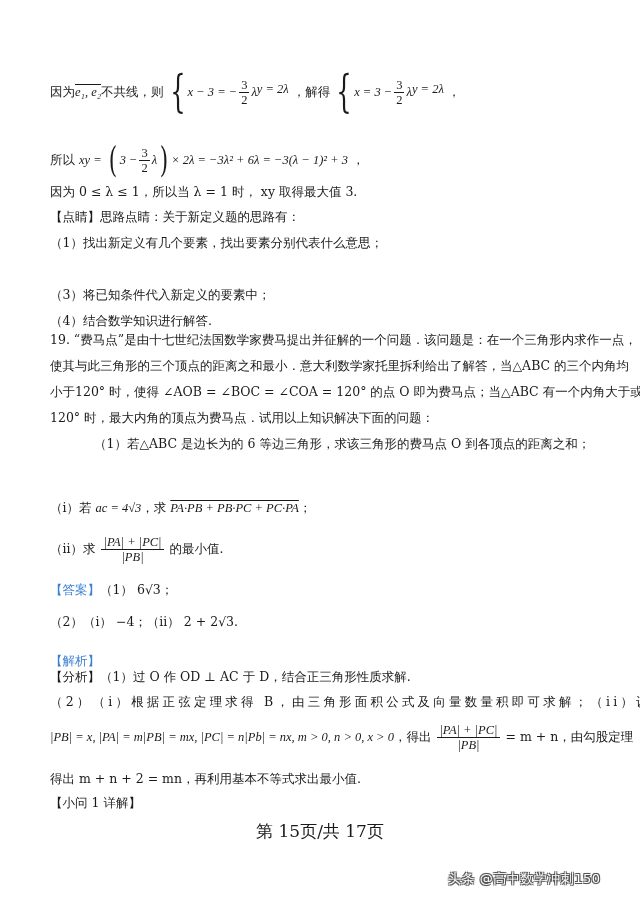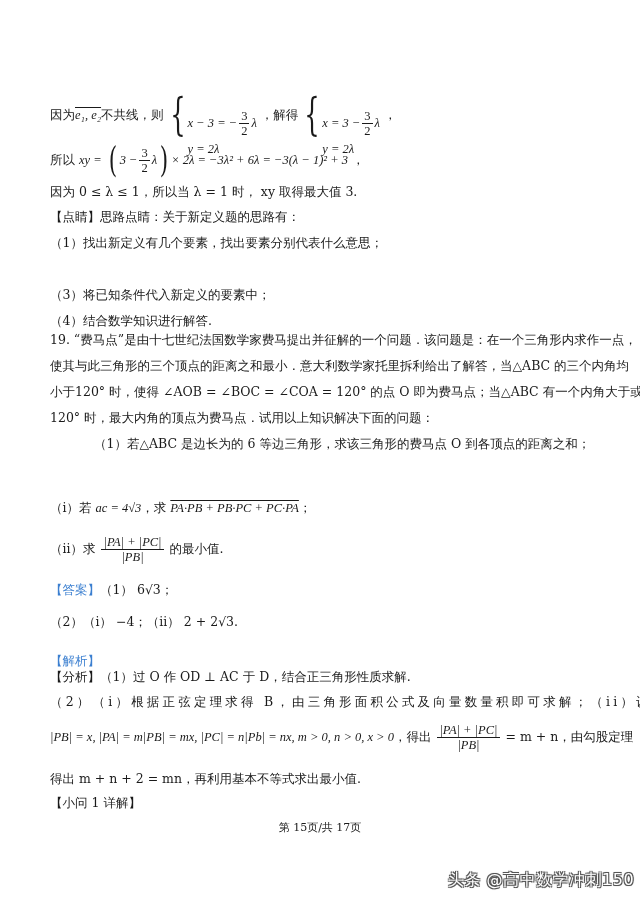--- a/index.html
+++ b/index.html
@@ -11,26 +11,26 @@
     .page { position: absolute; left: 0; top: 0; width: 640px; height: 905px; }
     .line { position: absolute; left: 50px; white-space: nowrap; line-height: 18px; }
     .m { font-family: "Liberation Serif", "DejaVu Serif", serif; font-style: italic; }
     .mr { font-family: "Liberation Serif", "DejaVu Serif", serif; font-style: normal; }
     .blue { color: #3b7fd0; margin-top: 10px; }
     .frac { display: inline-flex; flex-direction: column; align-items: center; vertical-align: middle; margin: 0 2px; line-height: 14px; }
     .frac .num { border-bottom: 1px solid #1a1a1a; padding: 0 2px; }
     .frac .den { padding: 0 2px; }
     .brace-sys { display: inline-flex; align-items: center; vertical-align: middle; }
     .brace { font-size: 44px; line-height: 44px; font-family: "DejaVu Serif", serif; transform: scaleX(0.55); display: inline-block; margin: 0 -4px; }
-    .sys { display: inline-flex; flex-direction: column; line-height: 22px; margin-top: 39px; }
+    .sys { display: inline-flex; flex-direction: row; line-height: 22px; }
     .vec { text-decoration: overline; }
     .bigparen { font-size: 36px; line-height: 36px; vertical-align: middle; font-family: "DejaVu Serif", serif; transform: scaleX(0.6); display: inline-block; }
     .spaced { letter-spacing: 3.2px; }
-    .footer { position: absolute; top: 820px; left: 0; width: 640px; text-align: center; font-size: 11px; }
-    .watermark { position: absolute; top: 870px; left: 448px; font-family: "DejaVu Sans", "Liberation Sans", sans-serif; font-size: 16px; color: #ffffff;
+    .footer { position: absolute; top: 820px; left: 0; width: 640px; text-align: center; font-size: 17px; }
+    .watermark { position: absolute; top: 870px; left: 448px; font-family: "DejaVu Sans", "Liberation Sans", sans-serif; font-size: 13px; color: #ffffff;
       text-shadow: -1px -1px 0 #555, 1px -1px 0 #555, -1px 1px 0 #555, 1px 1px 0 #555, 0 0 2px #333; letter-spacing: 0.5px; }
   </style>
 </head>
 <body>
 
 <div class="page">
 
   <div class="line" style="top:70px;">
     <span>因为</span><span class="m vec">e₁, e₂</span><span>不共线，则</span>
     <span class="brace-sys">

